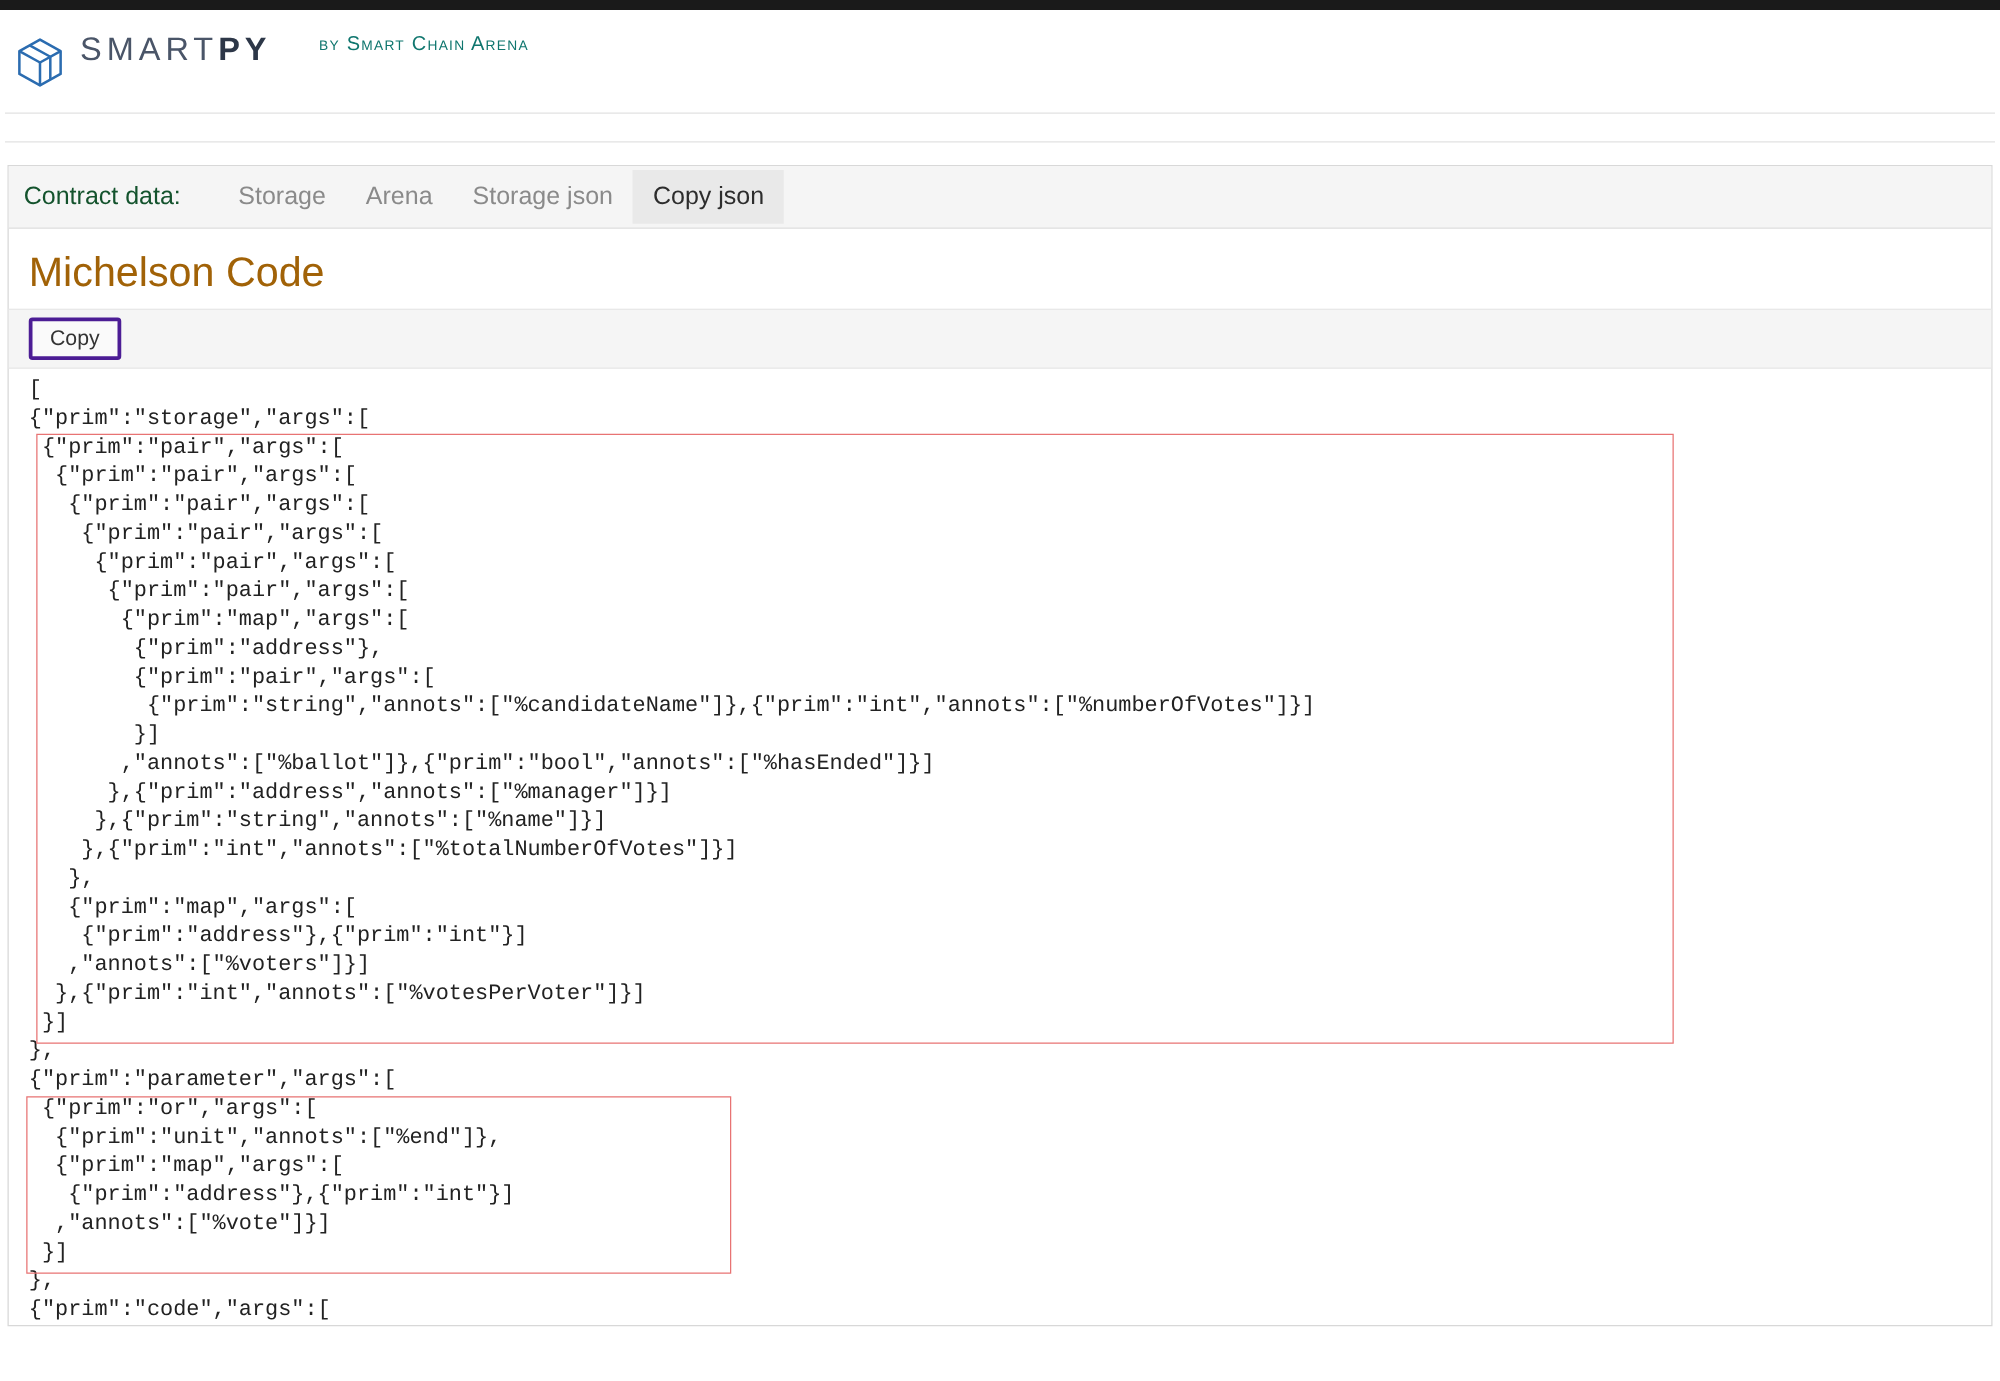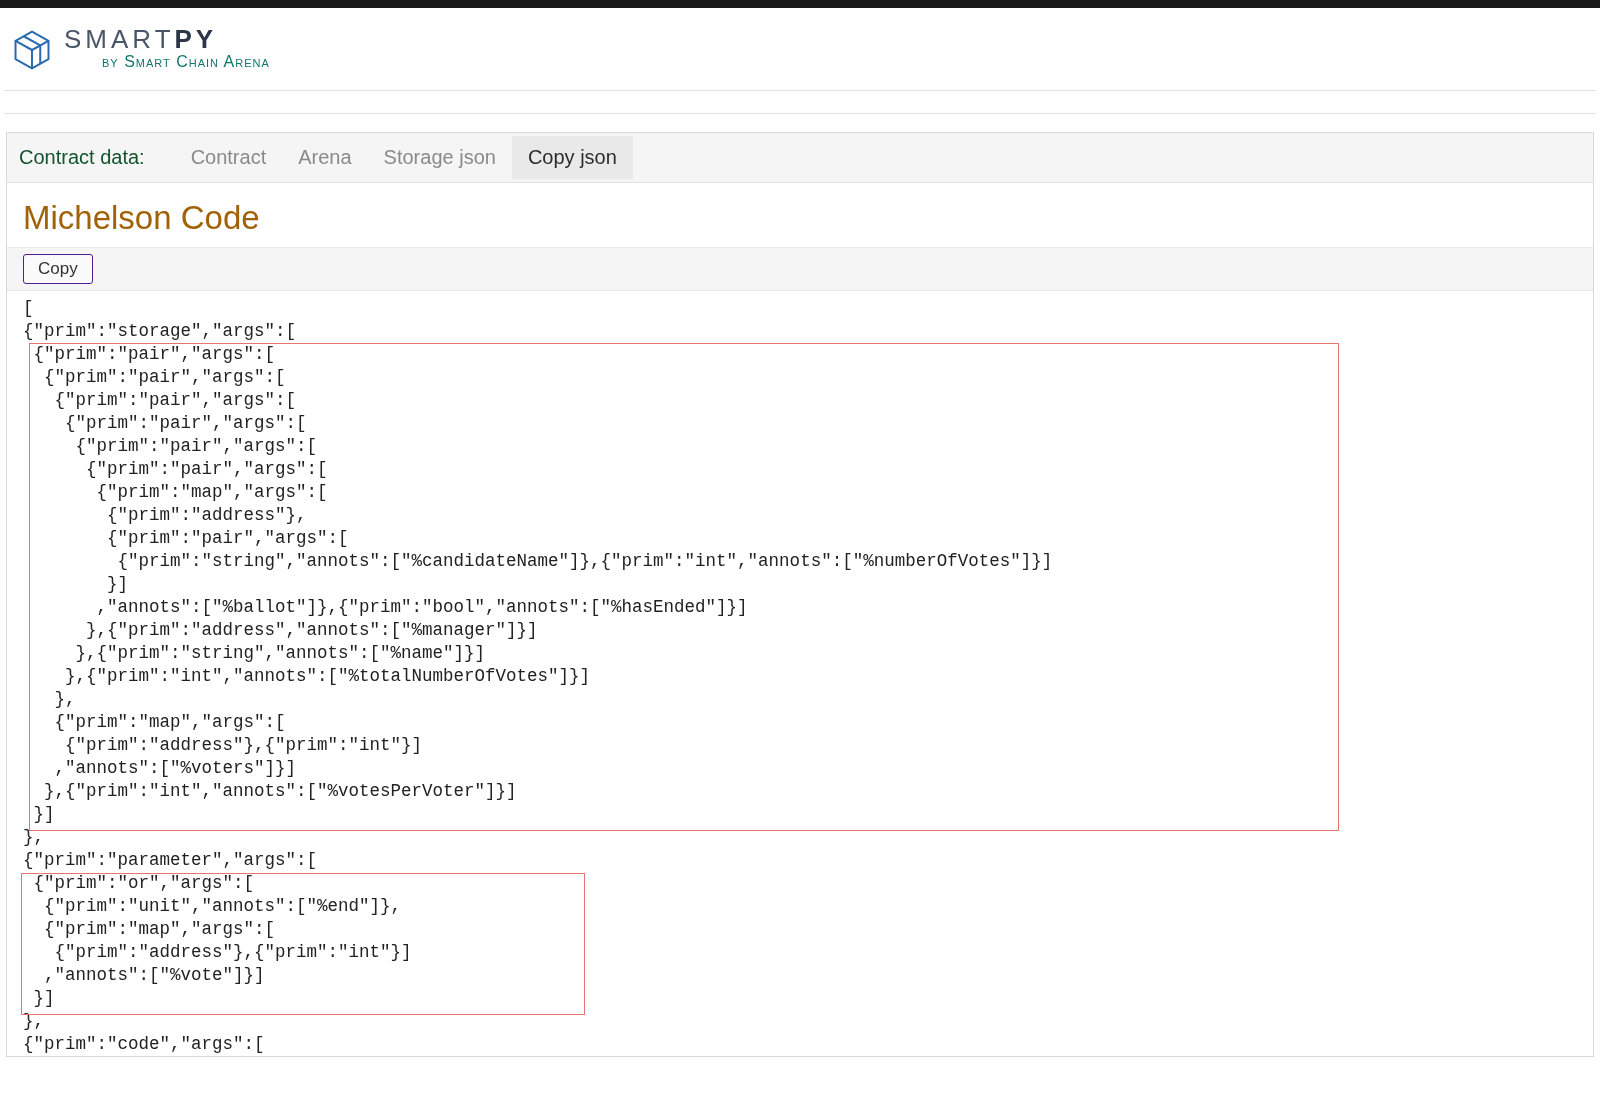--- a/index.html
+++ b/index.html
@@ -25,21 +25,21 @@
   align-items: flex-start;
 }
 .logo-icon {
   width: 44px;
   height: 44px;
   margin-right: 10px;
   margin-top: 2px;
 }
 .logo-text-block {
   display: flex;
-  flex-direction: column;
+  flex-direction: row;
   line-height: 1.0;
 }
 .logo-title {
   font-size: 26px;
   letter-spacing: 4px;
   color: #4a5568;
   font-weight: 300;
 }
 .logo-title b {
   font-weight: 600;
@@ -99,21 +99,21 @@
   padding: 4px 16px 10px 16px;
 }
 .copy-bar {
   background: #f5f5f5;
   padding: 6px 16px;
   border-top: 1px solid #e8e8e8;
   border-bottom: 1px solid #e8e8e8;
 }
 .copy-btn {
   background: #fafafa;
-  border: 1px solid #4c1d95;
+  border: 3px solid #4c1d95;
   border-radius: 3px;
   padding: 4px 14px;
   font-size: 17px;
   color: #333;
   cursor: pointer;
 }
 .code-area {
   position: relative;
   font-family: "Menlo", "Consolas", "Courier New", monospace;
   font-size: 17.5px;
@@ -157,21 +157,21 @@
 
 <div class="sep-line"></div>
 <div class="sep-line"></div>
 
 <div class="panel-space"></div>
 
 <div class="panel">
 
   <div class="tabbar">
     <span class="tabbar-label">Contract data:</span>
-    <span class="tab">Contract</span>
+    <span class="tab">Storage</span>
     <span class="tab">Arena</span>
     <span class="tab">Storage json</span>
     <span class="tab active">Copy json</span>
   </div>
 
   <div class="content">
     <div class="section-title">Michelson Code</div>
     <div class="copy-bar">
       <button class="copy-btn">Copy</button>
     </div>

